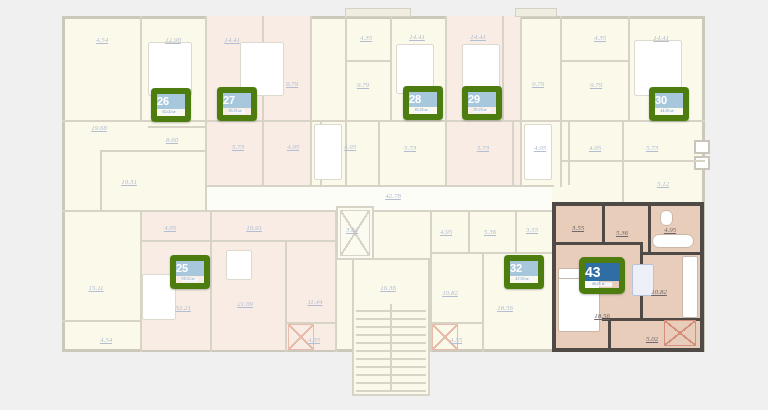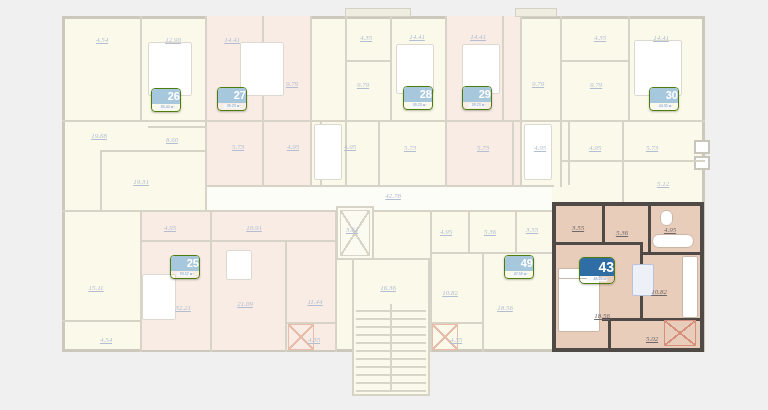--- a/index.html
+++ b/index.html
@@ -31,22 +31,22 @@
   .steps{position:absolute;left:2px;top:44px;right:2px;bottom:2px;
          background:repeating-linear-gradient(180deg, transparent 0 6px, #d8d4c8 6px 8px)}
   .rail{position:absolute;left:36px;top:44px;width:2px;bottom:2px;background:#d8d4c8}
   .lift{position:absolute;left:336px;top:206px;width:38px;height:54px;background:#fcfbf2;
         border:2px solid #d7d3c7;box-sizing:border-box}
   
   .u31{position:absolute;left:552px;top:202px;width:152px;height:150px;background:#e9cdbb;
        border:4px solid #4f4a45;box-sizing:border-box;cursor:pointer}
   .dw{position:absolute;background:#4f4a45}
   
-  .badge{position:absolute;width:28px;border-radius:4px;overflow:hidden;text-align:right;
-         border:1px solid #4d7c0f;box-shadow:0 1px 2px rgba(0,0,0,.25);cursor:pointer;z-index:6}
+  .badge{position:absolute;width:28px;border-radius:4px;overflow:hidden;text-align:left;
+         border:6px solid #4d7c0f;box-shadow:0 1px 2px rgba(0,0,0,.25);cursor:pointer;z-index:6}
   .badge .bnum{font-weight:bold;color:#fff;line-height:15px;font-size:11px}
   .badge .bsub{background:#f6f8fb;color:#7e98b5;font-size:6px;line-height:7px;transform:scale(.6);transform-origin:center}
   .badge.faded .bnum{background:#a7c7dd}
   .badge.active{width:34px;border-radius:5px}
   .badge.active .bnum{background:#2e6ea5;font-size:14px;line-height:18px}
   
   .hot{position:absolute;z-index:5;cursor:pointer}
   .bump{position:absolute;background:#efede0;border:1px solid #d5d1c5;box-sizing:border-box}
   .sidebox{position:absolute;background:#fff;border:2px solid #c9c5ba;box-sizing:border-box}
 </style>
@@ -150,23 +150,23 @@
     <div class="fx fxh" style="left:2px;top:62px;width:42px;height:11px"></div>
     <div class="fx fxh" style="left:76px;top:58px;width:22px;height:32px;background:#eef0f8;border-color:#b9c2dd"></div>
     <div class="fx fxh" style="left:96px;top:28px;width:42px;height:14px;border-radius:7px"></div>
     <div class="fx fxh" style="left:104px;top:4px;width:13px;height:16px;border-radius:6px"></div>
     <div class="fx fxh" style="left:126px;top:50px;width:16px;height:62px"></div>
     <div class="xh" style="left:108px;top:114px;width:32px;height:26px;--xc:#d68f7c"></div>
   </div>
 
   <span class="rl" style="left:102px;top:40px">4.54</span>
   <span class="rl" style="left:173px;top:40px">12.90</span>
-  <span class="rl" style="left:99px;top:136px">19.68</span>
+  <span class="rl" style="left:99px;top:128px">19.68</span>
   <span class="rl" style="left:172px;top:140px">8.60</span>
-  <span class="rl" style="left:141px;top:182px">19.31</span>
+  <span class="rl" style="left:129px;top:182px">19.31</span>
 
   <span class="rl" style="left:232px;top:40px">14.41</span>
   <span class="rl" style="left:292px;top:84px">9.79</span>
   <span class="rl" style="left:238px;top:147px">5.73</span>
   <span class="rl" style="left:293px;top:147px">4.95</span>
 
   <span class="rl" style="left:366px;top:38px">4.35</span>
   <span class="rl" style="left:417px;top:37px">14.41</span>
   <span class="rl" style="left:363px;top:85px">9.79</span>
   <span class="rl" style="left:350px;top:147px">4.95</span>
@@ -229,21 +229,21 @@
   </div>
   <div class="badge faded" style="left:649px;top:87px">
     <div class="bnum">30</div>
     <div class="bsub">44.35 м²</div>
   </div>
   <div class="badge faded" style="left:170px;top:255px">
     <div class="bnum">25</div>
     <div class="bsub">93.52 м²</div>
   </div>
   <div class="badge faded" style="left:504px;top:255px">
-    <div class="bnum">49</div>
+    <div class="bnum">32</div>
     <div class="bsub">47.59 м²</div>
   </div>
   <div class="badge active" style="left:579px;top:257px">
     <div class="bnum">43</div>
     <div class="bsub">48.26 м²</div>
   </div>
 
  </div>
 </div>
 

